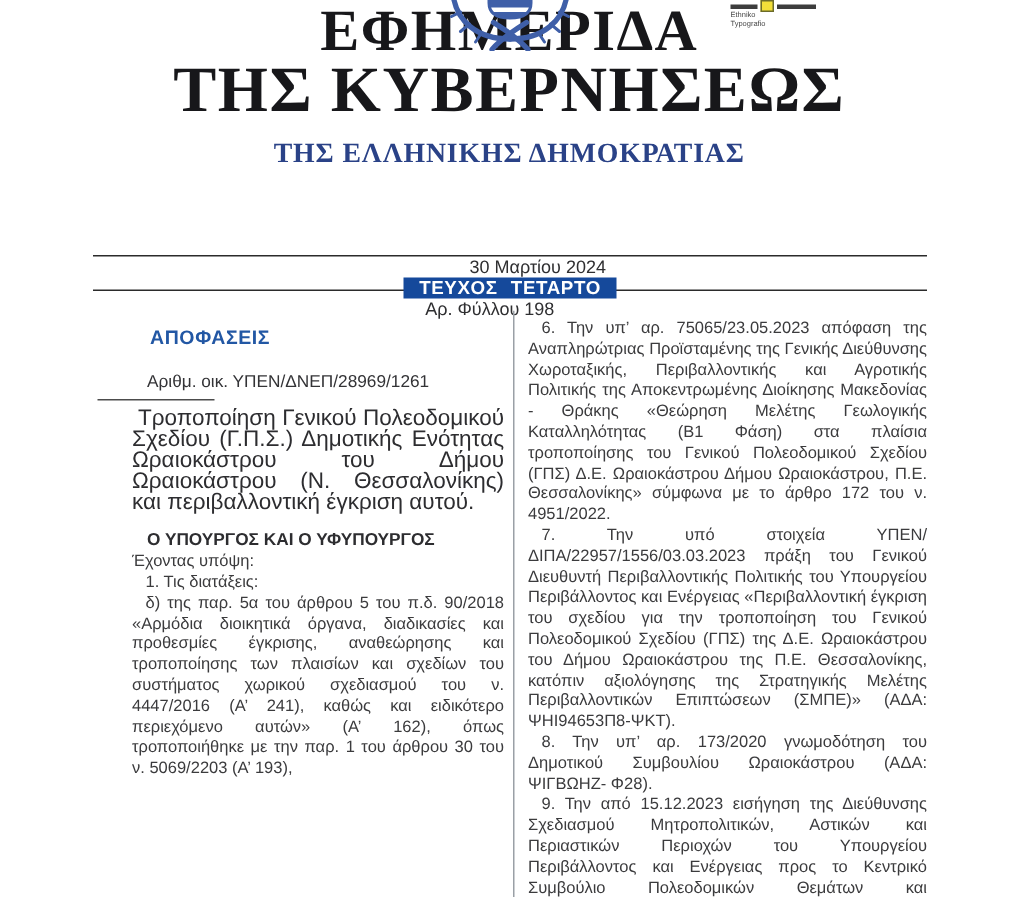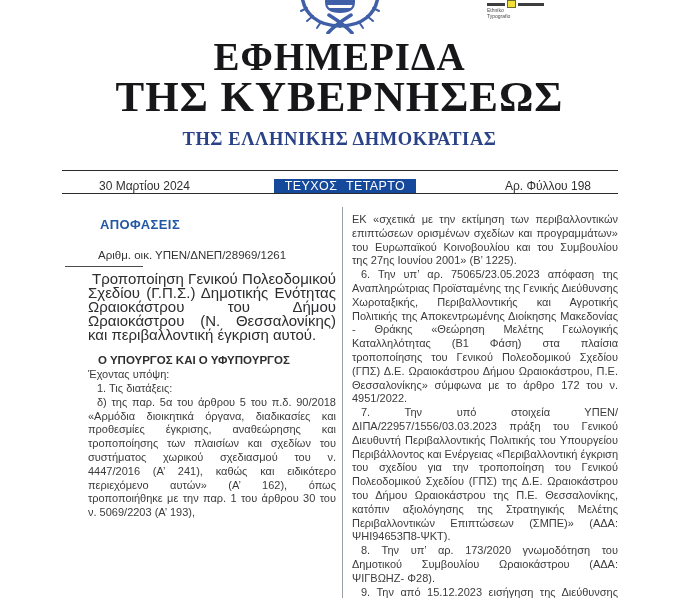--- a/index.html
+++ b/index.html
@@ -22,47 +22,47 @@
     position:absolute; top:1px; left:487px; width:80px;
     font-size:5px; line-height:6px; color:#4a4a4a;
   }
   .stamp-row { display:flex; align-items:center; gap:2px; height:6px; }
   .stamp-bar { display:inline-block; height:3px; background:#3d3d3d; }
   .stamp-bar.b1 { width:18px; }
   .stamp-bar.b2 { width:26px; }
   .stamp-yellow { display:inline-block; width:7px; height:6px; background:#f2df39; border:1px solid #6b6b2a; }
 
   
-  .masthead { padding-top:36px; text-align:center; }
+  .masthead { text-align:center; }
   .m-line1 {
     font-family:"Liberation Serif", serif; font-weight:700;
     font-size:39px; line-height:42px; letter-spacing:1px; color:#17171a;
   }
   .m-line2 {
     font-family:"Liberation Serif", serif; font-weight:700;
     font-size:43px; line-height:38px; letter-spacing:1px; color:#17171a;
   }
   .m-sub {
     font-family:"Liberation Serif", serif; font-weight:700;
     font-size:18.5px; line-height:20px; letter-spacing:0.6px; color:#2a4287;
     margin-top:13px;
   }
 
   
   .issue-bar {
     position:absolute; top:170px; left:62px; right:61px; height:22px;
     border-top:1.5px solid #2b2b2b; border-bottom:1.5px solid #2b2b2b;
-    display:flex; align-items:flex-end;
+    display:flex; align-items:center;flex-direction:column;
   }
   .issue-left { flex:1; display:flex; align-items:center; padding-left:37px;
     font-size:12px; color:#2f2f31; }
   .issue-badge {
     width:142px; background:#15499b; color:#ffffff;
     display:flex; align-items:center; justify-content:center;
-    font-weight:400; font-size:12.5px; letter-spacing:0.4px; word-spacing:5px;
+    font-weight:700; font-size:12.5px; letter-spacing:0.4px; word-spacing:5px;
   }
   .issue-right { flex:1; display:flex; align-items:center; justify-content:flex-end;
     padding-right:27px; font-size:12px; color:#2f2f31; }
 
   
   .content {
     position:absolute; top:207px; left:62px; right:61px; bottom:0;
     display:flex; overflow:hidden;
   }
   .col-left { width:280px; box-sizing:border-box; padding:0 6px 0 26px; }
@@ -156,21 +156,20 @@
           <p class="para caps-line">Ο ΥΠΟΥΡΓΟΣ ΚΑΙ Ο ΥΦΥΠΟΥΡΓΟΣ</p>
           <p class="para body noindent">Έχοντας υπόψη:</p>
           <p class="para body">1. Τις διατάξεις:</p>
           <p class="para body">δ) της παρ. 5α του άρθρου 5 του π.δ. 90/2018 «Αρμόδια διοικητικά όργανα, διαδικασίες και προθεσμίες έγκρισης, αναθεώρησης και τροποποίησης των πλαισίων και σχεδίων του συστήματος χωρικού σχεδιασμού του ν. 4447/2016 (Α’ 241), καθώς και ειδικότερο περιεχόμενο αυτών» (Α’ 162), όπως τροποποιήθηκε με την παρ. 1 του άρθρου 30 του ν. 5069/2203 (Α’ 193),</p>
         </div>
     </div>
     <div class="divider"></div>
     <div class="col-right">
       <div>
 
-      <p class="para body noindent">ΕΚ «σχετικά με την εκτίμηση των περιβαλλοντικών επιπτώσεων ορισμένων σχεδίων και προγραμμάτων» του Ευρωπαϊκού Κοινοβουλίου και του Συμβουλίου της 27ης Ιουνίου 2001» (Β’ 1225).</p>
           <p class="para body">6. Την υπ’ αρ. 75065/23.05.2023 απόφαση της Αναπληρώτριας Προϊσταμένης της Γενικής Διεύθυνσης Χωροταξικής, Περιβαλλοντικής και Αγροτικής Πολιτικής της Αποκεντρωμένης Διοίκησης Μακεδονίας - Θράκης «Θεώρηση Μελέτης Γεωλογικής Καταλληλότητας (Β1 Φάση) στα πλαίσια τροποποίησης του Γενικού Πολεοδομικού Σχεδίου (ΓΠΣ) Δ.Ε. Ωραιοκάστρου Δήμου Ωραιοκάστρου, Π.Ε. Θεσσαλονίκης» σύμφωνα με το άρθρο 172 του ν. 4951/2022.</p>
           <p class="para body">7. Την υπό στοιχεία ΥΠΕΝ/ΔΙΠΑ/22957/1556/03.03.2023 πράξη του Γενικού Διευθυντή Περιβαλλοντικής Πολιτικής του Υπουργείου Περιβάλλοντος και Ενέργειας «Περιβαλλοντική έγκριση του σχεδίου για την τροποποίηση του Γενικού Πολεοδομικού Σχεδίου (ΓΠΣ) της Δ.Ε. Ωραιοκάστρου του Δήμου Ωραιοκάστρου της Π.Ε. Θεσσαλονίκης, κατόπιν αξιολόγησης της Στρατηγικής Μελέτης Περιβαλλοντικών Επιπτώσεων (ΣΜΠΕ)» (ΑΔΑ: ΨΗΙ94653Π8-ΨΚΤ).</p>
           <p class="para body">8. Την υπ’ αρ. 173/2020 γνωμοδότηση του Δημοτικού Συμβουλίου Ωραιοκάστρου (ΑΔΑ: ΨΙΓΒΩΗΖ- Φ28).</p>
           <p class="para body">9. Την από 15.12.2023 εισήγηση της Διεύθυνσης Σχεδιασμού Μητροπολιτικών, Αστικών και Περιαστικών Περιοχών του Υπουργείου Περιβάλλοντος και Ενέργειας προς το Κεντρικό Συμβούλιο Πολεοδομικών Θεμάτων και Αμφισβητήσεων.</p>
         </div>
     </div>
   </div>
 
 </div>
 

